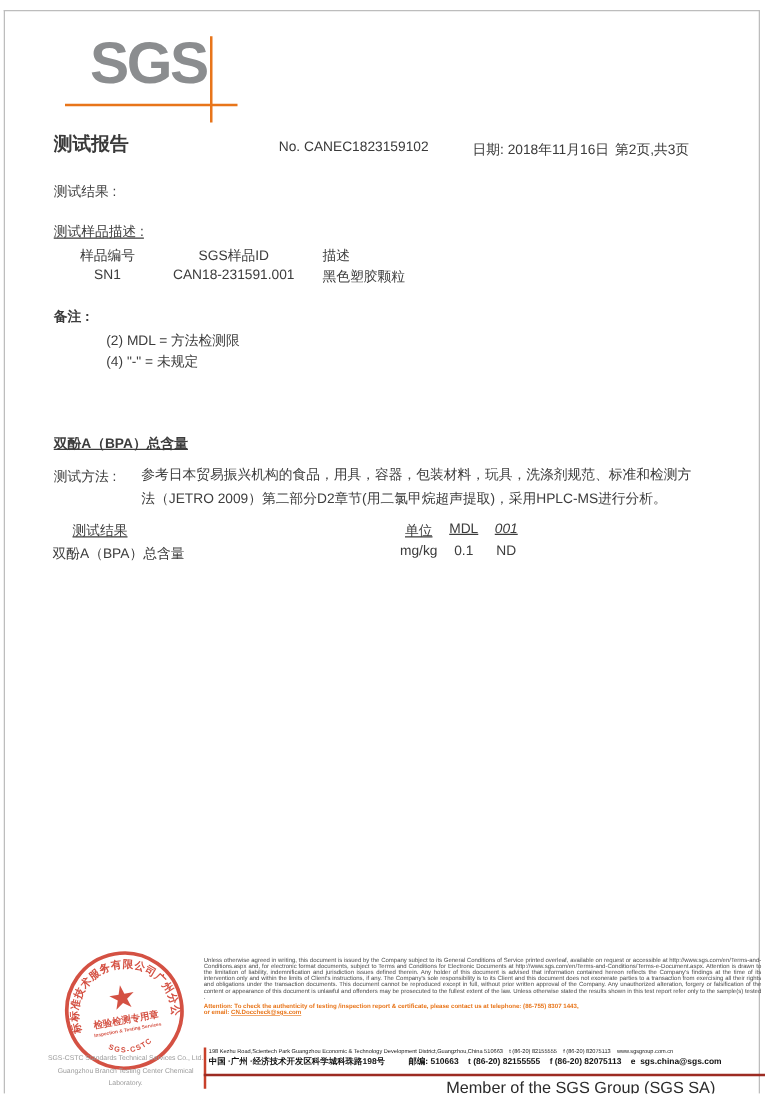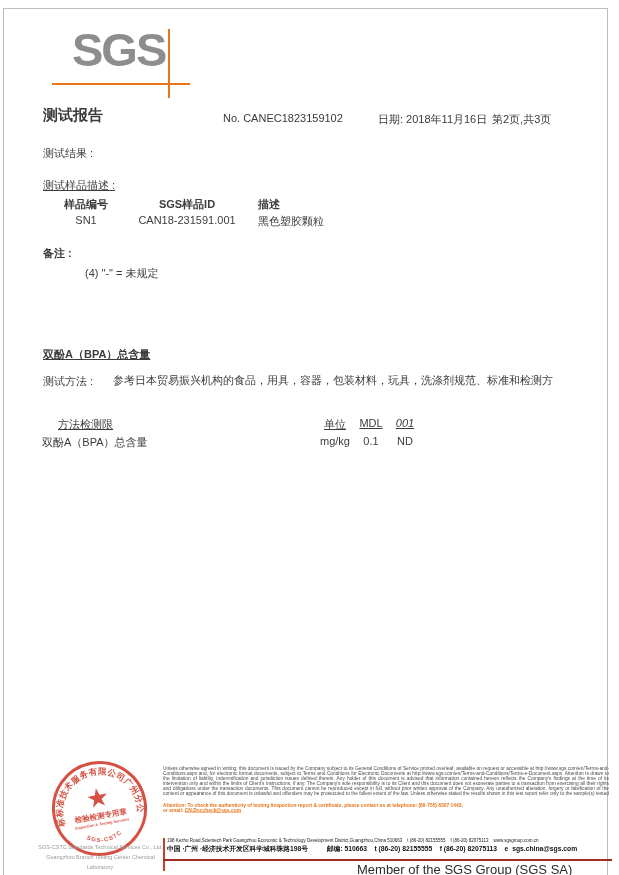--- a/index.html
+++ b/index.html
@@ -24,21 +24,21 @@
   
   .title { position:absolute; left:43px; top:106px; font-size:15px; font-weight:bold; color:#3a3a3a; }
   .hinfo { position:absolute; top:112px; font-size:11px; color:#3a3a3a; }
   .h-no   { left:207px;margin-left:16px; }
   .h-date { left:378px; }
   .h-page { left:492px; }
   .body-txt { font-size:11px; color:#3c3c3c; }
   .ul { text-decoration:underline; }
   .bold { font-weight:bold; }
   
-  .st-h { font-weight:bold; }
+  .st-h { font-weight:normal; }
   .center { text-align:center; }
   
   .rt-hdr span { text-decoration:underline; }
   .it { font-style:italic; }
   
   .stamp { position:absolute; left:50px; top:759px; width:99px; height:99px;
            transform:rotate(-10deg); opacity:0.88; }
   
   .scalebox { position:absolute; transform:scale(0.5); transform-origin:top left; }
   .legal-wrap { left:163px; top:766px; width:892px; }
@@ -78,31 +78,33 @@
     <div class="abs body-txt st-h center" style="left:55px; top:197px; width:62px;">样品编号</div>
     <div class="abs body-txt st-h center" style="left:128px; top:197px; width:118px;">SGS样品ID</div>
     <div class="abs body-txt st-h" style="left:258px; top:197px;">描述</div>
     <div class="abs body-txt center" style="left:55px; top:214px; width:62px;">SN1</div>
     <div class="abs body-txt center" style="left:128px; top:214px; width:118px;">CAN18-231591.001</div>
     <div class="abs body-txt" style="left:258px; top:214px;">黑色塑胶颗粒</div>
   </div>
 
   <div class="abs body-txt" style="left:43px; top:246px;font-weight:bold;">备注 :</div>
   <div class="abs body-txt" style="left:85px; top:265px; line-height:17px;">
+    <div>(2) MDL = 方法检测限</div>
     <div>(4) "-" = 未规定</div>
   </div>
 
   <div class="abs body-txt bold ul" style="left:43px; top:347px;">双酚A（BPA）总含量</div>
   <div class="abs body-txt" style="left:43px; top:374px;">测试方法 :</div>
   <div class="abs body-txt" style="left:113px; top:371px; line-height:19px; width:470px;">
     <div>参考日本贸易振兴机构的食品，用具，容器，包装材料，玩具，洗涤剂规范、标准和检测方</div>
+    <div>法（JETRO 2009）第二部分D2章节(用二氯甲烷超声提取)，采用HPLC-MS进行分析。</div>
   </div>
 
   <div class="rt-hdr">
-    <span class="abs body-txt" style="left:58px; top:417px;">方法检测限</span>
+    <span class="abs body-txt" style="left:58px; top:417px;">测试结果</span>
     <span class="abs body-txt center" style="left:315px; top:417px; width:40px;">单位</span>
     <span class="abs body-txt center" style="left:351px; top:417px; width:40px;">MDL</span>
     <span class="abs body-txt center it" style="left:386px; top:417px; width:38px;">001</span>
   </div>
   <div>
     <span class="abs body-txt" style="left:42px; top:435px;">双酚A（BPA）总含量</span>
     <span class="abs body-txt center" style="left:315px; top:435px; width:40px;">mg/kg</span>
     <span class="abs body-txt center" style="left:351px; top:435px; width:40px;">0.1</span>
     <span class="abs body-txt center" style="left:386px; top:435px; width:38px;">ND</span>
   </div>

